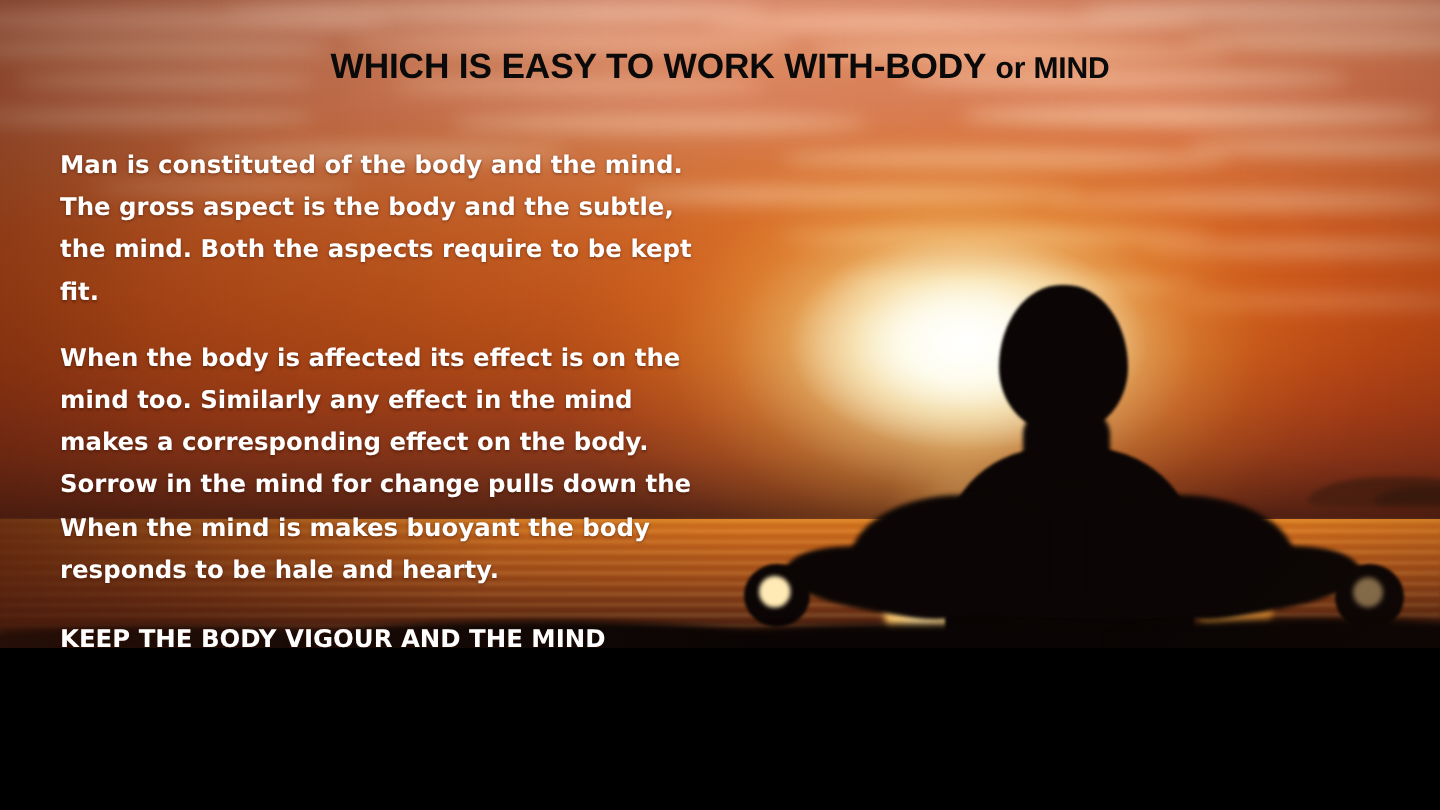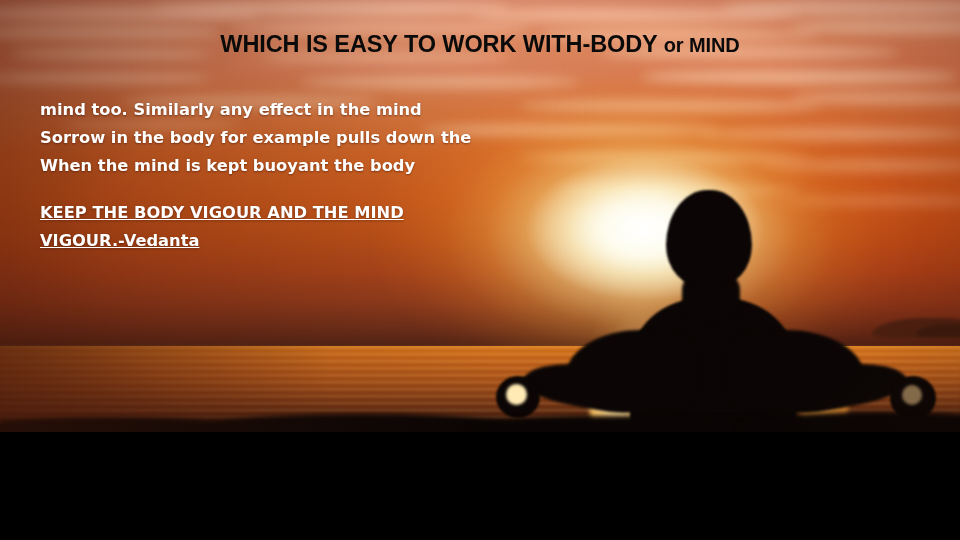--- a/index.html
+++ b/index.html
@@ -438,25 +438,34 @@
   <div class="bg-layer vignette"></div>
   <div class="bg-layer left-shade"></div>
 
   <div class="title">
     <span>WHICH IS EASY TO WORK WITH-BODY</span>
     <span class="sm">or MIND</span>
   </div>
 
   <div class="body-text">
 
-
     <p class="para">
+      <span class="ln">Man is constituted of the body and the mind.</span>
+      <span class="ln">The gross aspect is the body and the subtle,</span>
+      <span class="ln">the mind. Both the aspects require to be kept</span>
+      <span class="ln">fit.</span>
+    </p>
+
+    <p class="para">
+      <span class="ln">When the body is affected its effect is on the</span>
       <span class="ln">mind too. Similarly any effect in the mind</span>
-      <span class="ln">Sorrow in the body for example pulls down the</span>
-      <span class="ln">When the mind is kept buoyant the body</span>
+      <span class="ln">makes a corresponding effect on the body.</span>
+      <span class="ln">Sorrow in the mind for change pulls down the</span>
+      <span class="ln">When the mind is makes buoyant the body</span>
+      <span class="ln">responds to be hale and hearty.</span>
     </p>
 
     <p class="para closing">
       <span class="ln">KEEP THE BODY VIGOUR AND THE MIND</span>
       <span class="ln">VIGOUR.-Vedanta</span>
     </p>
 
   </div>
 
 </div>

